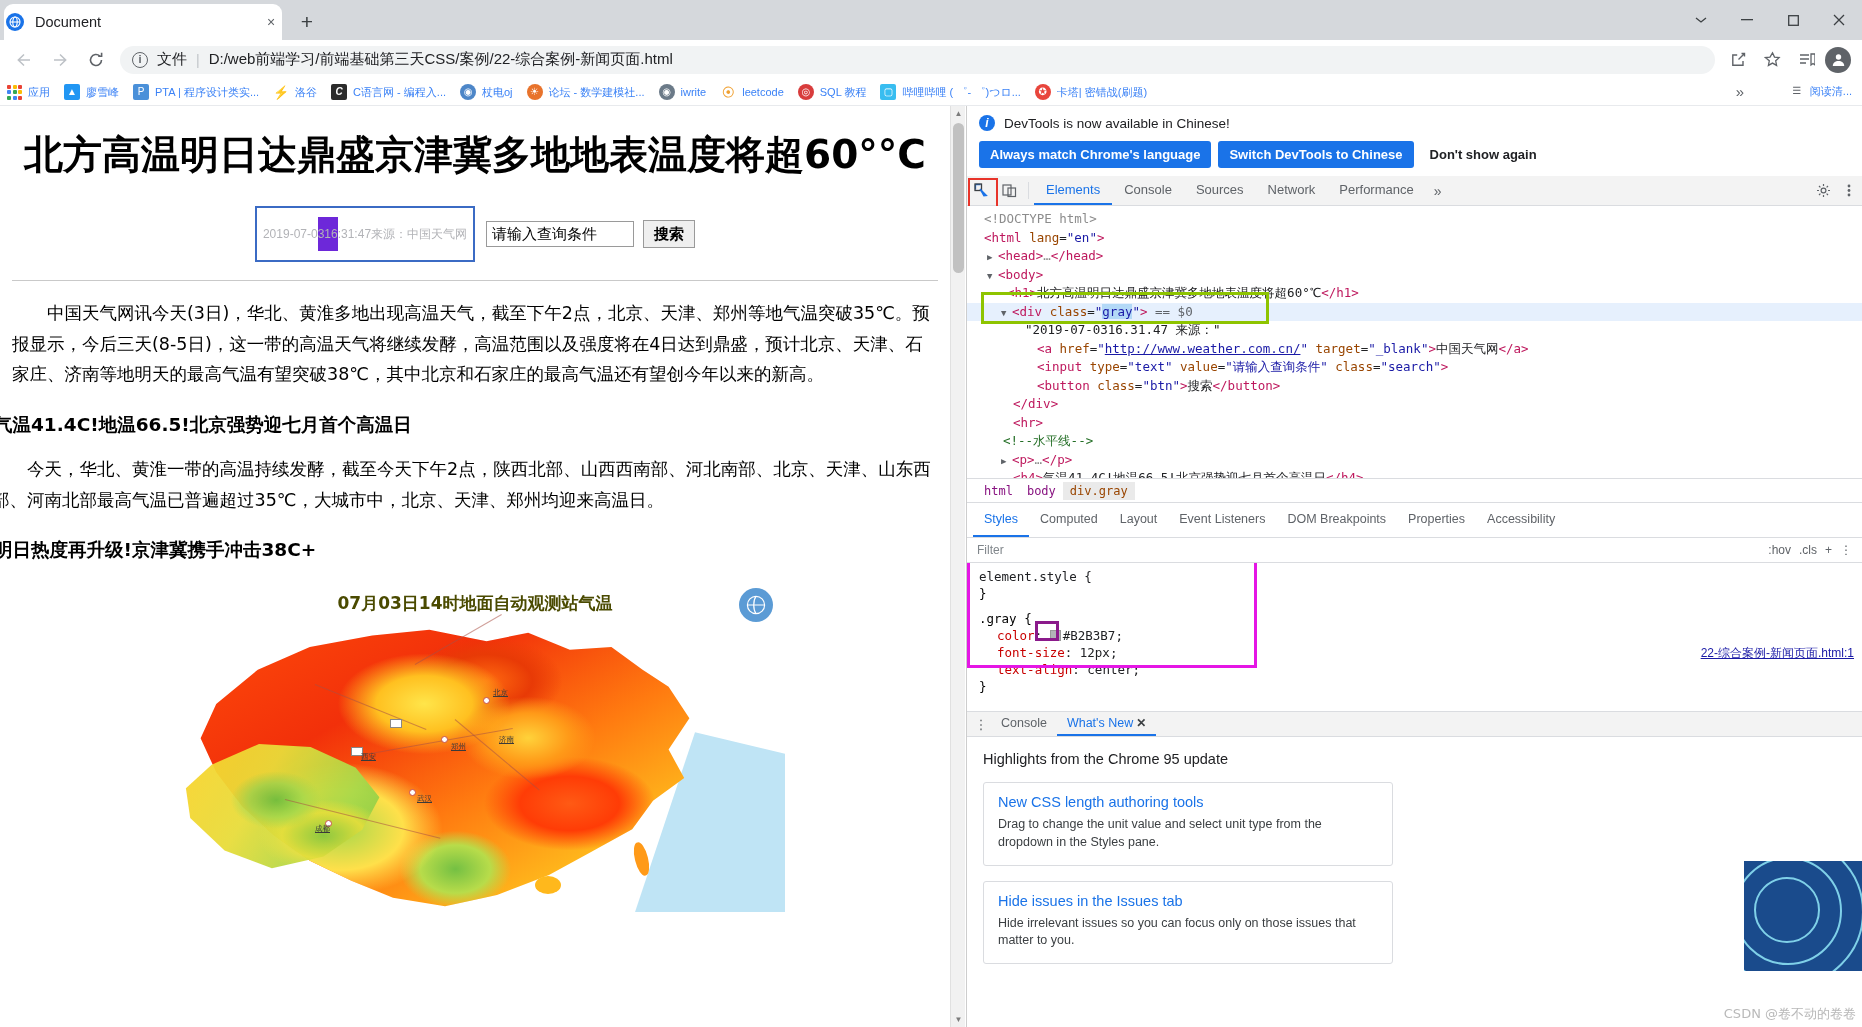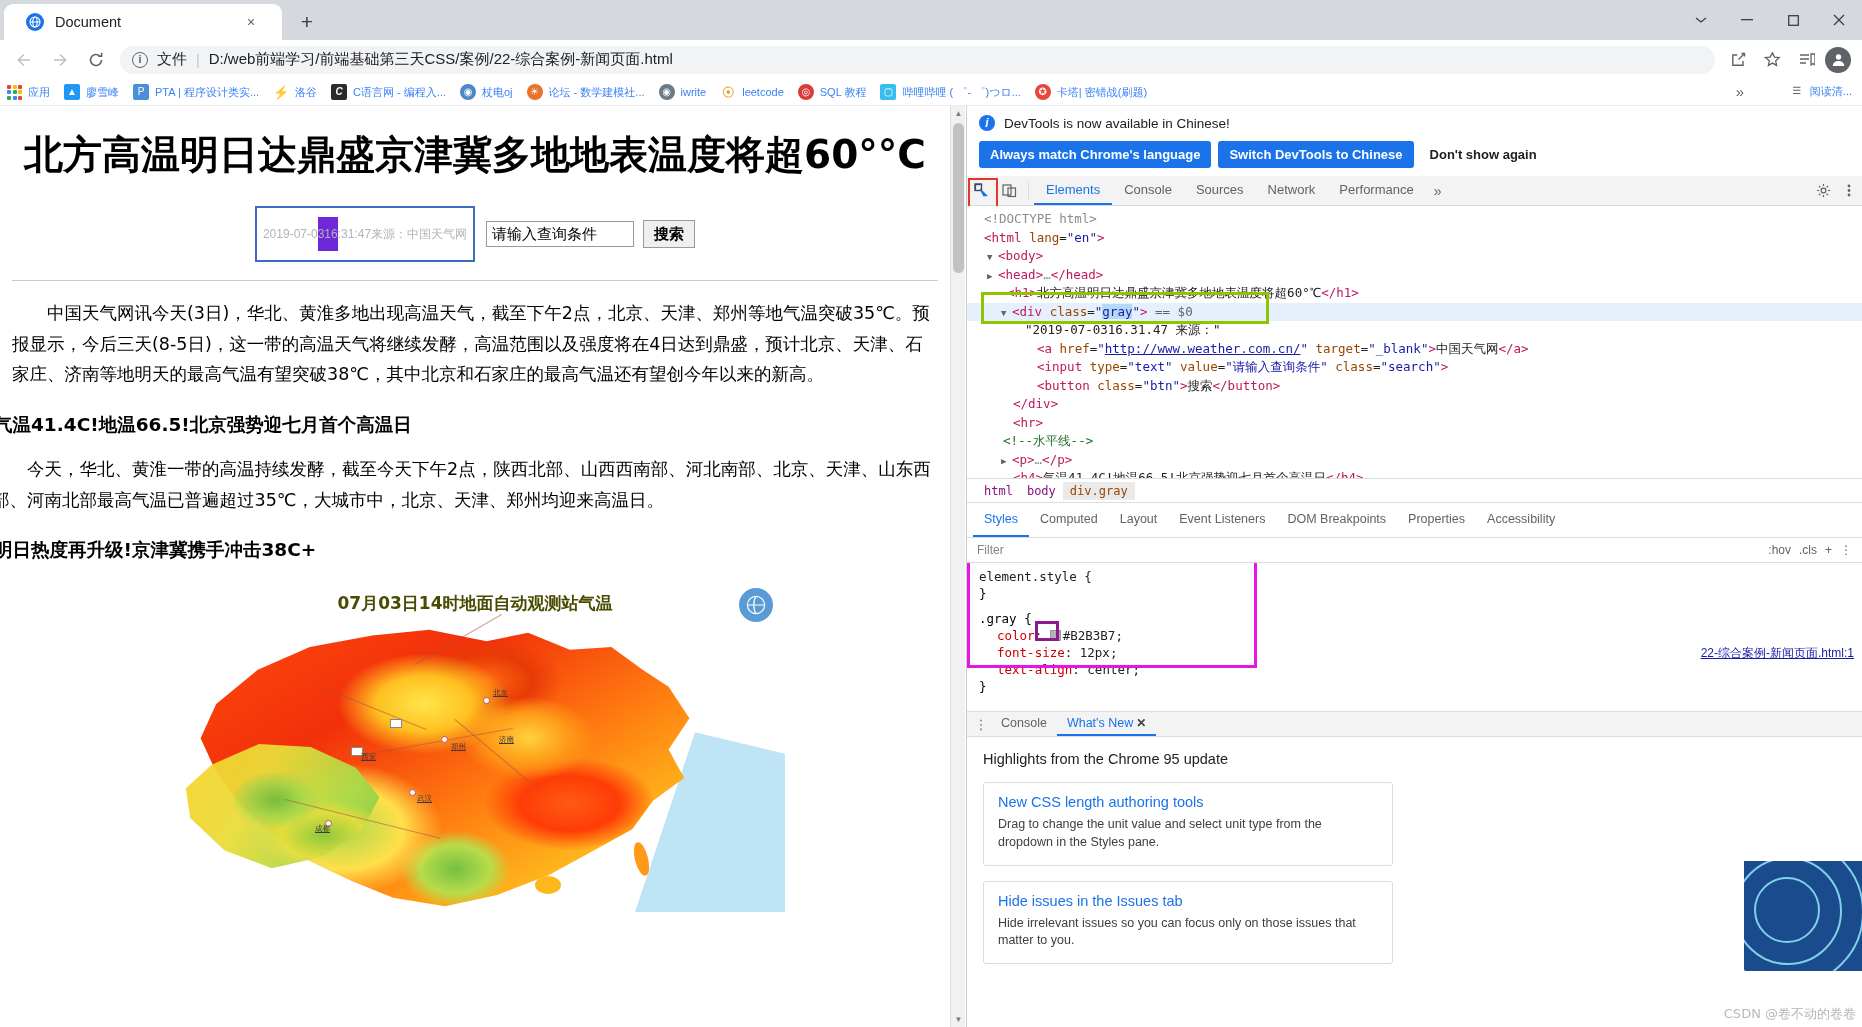--- a/index.html
+++ b/index.html
@@ -19,21 +19,21 @@
     background: #d5d8dc;
     display: flex; align-items: flex-end;
   }
   .tab {
     position: relative;
     margin-left: 4px;
     width: 278px; height: 36px;
     background: #fff;
     border-radius: 9px 9px 0 0;
     display: flex; align-items: center;
-    padding: 0 22px;
+    padding: 0 2px;
   }
   .tab-favicon {
     width: 18px; height: 18px; border-radius: 50%;
     background: #1a73e8;
     display: flex; align-items: center; justify-content: center;
     color: #fff; font-size: 13px; line-height: 1;
     flex: 0 0 auto;
   }
   .tab-title {
     margin-left: 11px; font-size: 14.5px; color: #202124;
@@ -802,24 +802,24 @@
     </div>
 
     <div class="dt-dom">
       <div class="dline">
         <span class="arrowtog"></span><span class="dim">&lt;!DOCTYPE html&gt;</span>
       </div>
       <div class="dline">
         <span class="arrowtog"></span><span class="tg">&lt;html</span> <span class="at">lang</span><span class="tx">=</span><span class="av">"en"</span><span class="tg">&gt;</span>
       </div>
       <div class="dline" style="padding-left:20px">
+        <span class="arrowtog">▶</span><span class="tg">&lt;head&gt;</span><span class="dim">…</span><span class="tg">&lt;/head&gt;</span>
+      </div>
+      <div class="dline" style="padding-left:20px">
         <span class="arrowtog">▼</span><span class="tg">&lt;body&gt;</span>
-      </div>
-      <div class="dline" style="padding-left:20px">
-        <span class="arrowtog">▶</span><span class="tg">&lt;head&gt;</span><span class="dim">…</span><span class="tg">&lt;/head&gt;</span>
       </div>
       <div class="dline" style="padding-left:40px">
         <span class="tg">&lt;h1&gt;</span><span class="tx">北方高温明日达鼎盛京津冀多地地表温度将超60°℃</span><span class="tg">&lt;/h1&gt;</span>
       </div>
       <div class="dline selected" style="padding-left:34px">
         <span class="arrowtog">▼</span><span class="tg">&lt;div</span> <span class="at">class</span><span class="tx">=</span><span class="av">"<span style="background:#b3d9f7">gray</span>"</span><span class="tg">&gt;</span> <span class="dollar">== $0</span>
       </div>
       <div class="dline" style="padding-left:58px">
         <span class="tx">"2019-07-0316.31.47 来源："</span>
       </div>

